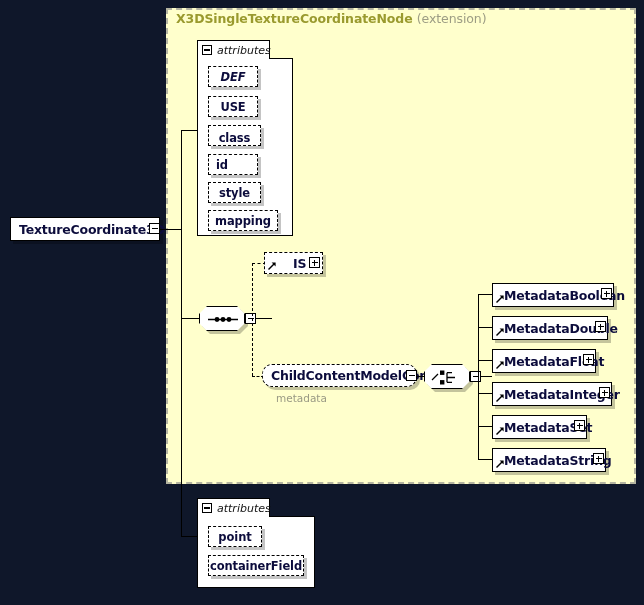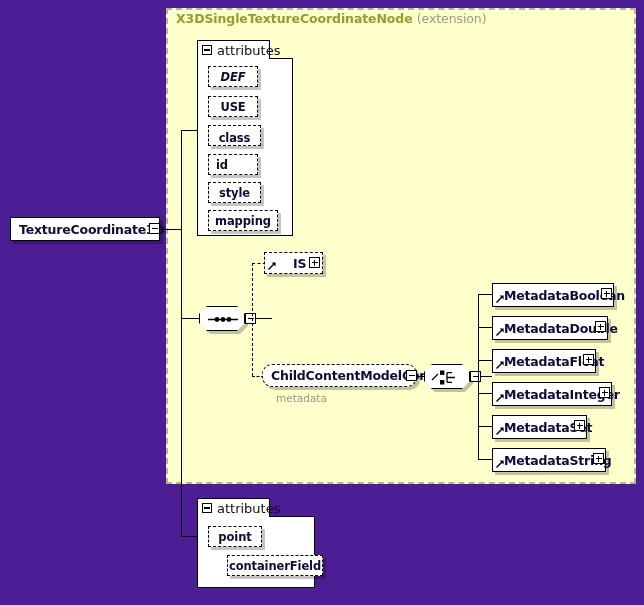--- a/index.html
+++ b/index.html
@@ -4,21 +4,21 @@
 <style>
   html, body {
     margin: 0;
     padding: 0;
     background: #ffffff;
   }
   #canvas {
     position: relative;
     width: 644px;
     height: 605px;
-    background: #4c1d95;
+    background: #0f172a;
     font-family: "DejaVu Sans", "Liberation Sans", sans-serif;
     overflow: hidden;
   }
 
   
   .ext-region {
     position: absolute;
     left: 166px;
     top: 8px;
     width: 470px;
@@ -132,21 +132,22 @@
     border: 1.6px solid #000;
     border-bottom: none;
     box-sizing: border-box;
     height: 19px;
     display: flex;
     align-items: center;
     padding: 0 7px 0 4px;
     z-index: 3;
   }
   .attr-tab-label {
-    font-size: 13px;
+    font-size: 11px;
+    font-style: italic;
     color: #111;
     margin-left: 5px;
     white-space: nowrap;
   }
   .minibox {
     width: 10px;
     height: 10px;
     box-sizing: border-box;
     border: 1.2px solid #000;
     background: #fff;
@@ -395,17 +396,17 @@
 
   <div class="attr-tab" style="left:197px; top:498px; width:73px;">
     <span class="minibox"></span>
     <span class="attr-tab-label">attributes</span>
   </div>
   <div class="attr-panel" style="left:197px; top:516px; width:118px; height:72px;"></div>
 
   <div class="attr-row" style="left:208px; top:526px; width:54px;">
     <span>point</span>
   </div>
-  <div class="attr-row" style="left:208px; top:555px; width:96px;margin-left:19px;">
+  <div class="attr-row" style="left:208px; top:555px; width:96px;">
     <span>containerField</span>
   </div>
 
 </div>
 
 </body></html>

